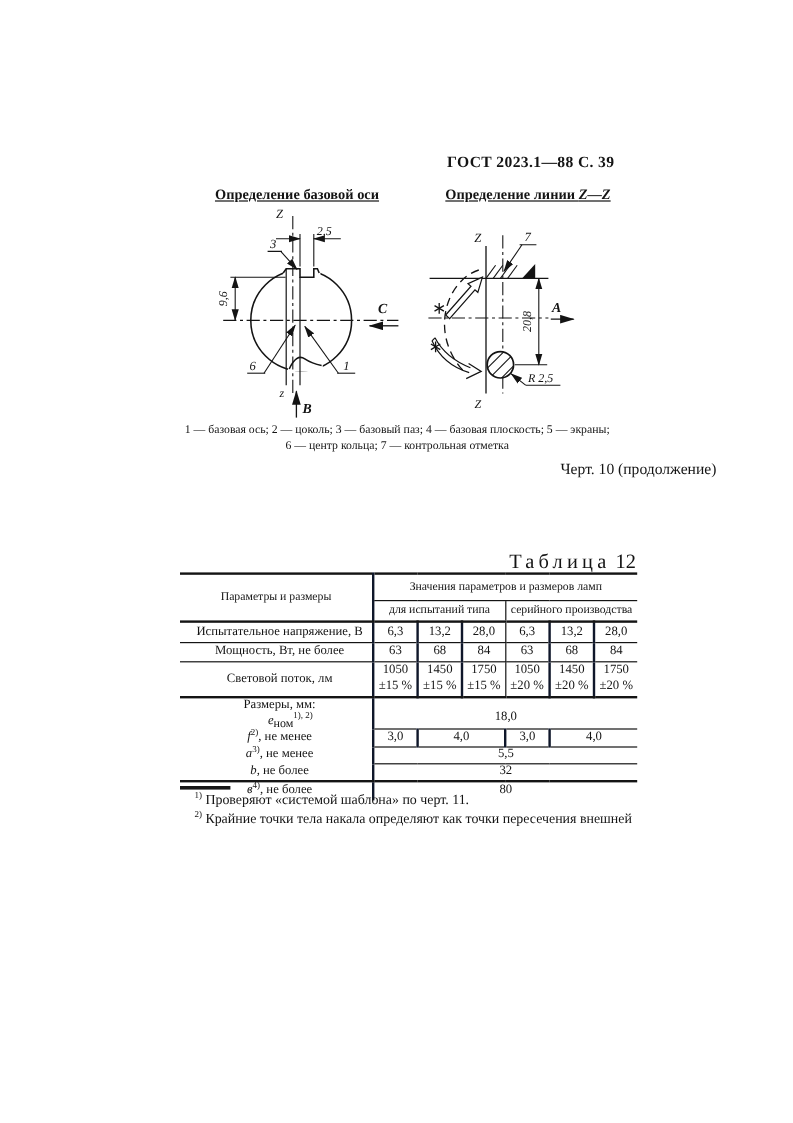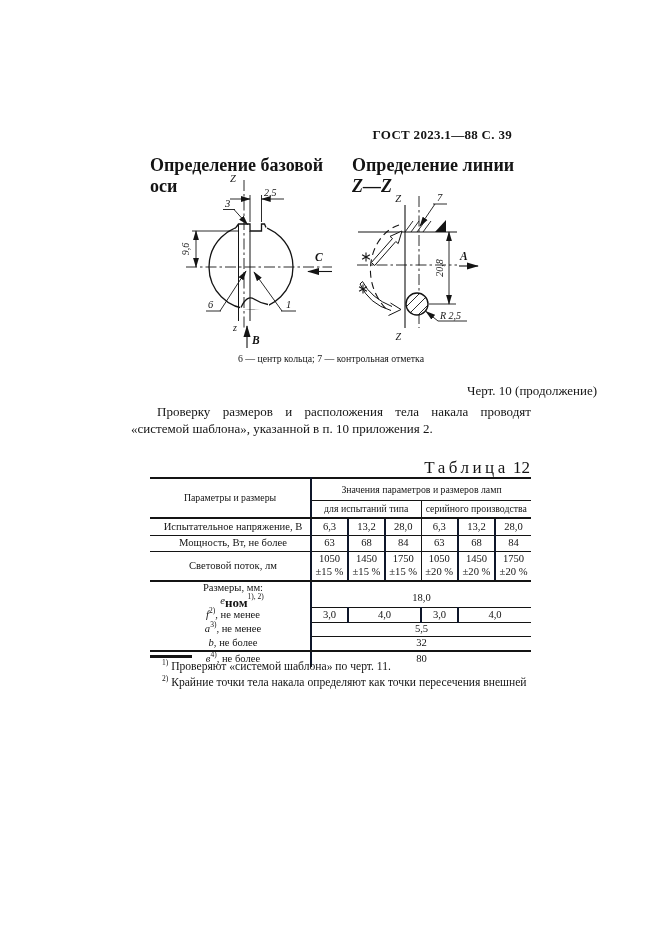--- a/index.html
+++ b/index.html
@@ -1,40 +1,40 @@
 <!DOCTYPE html>
 <html><head>
 <meta charset="utf-8">
 <style>
   html,body{margin:0;padding:0;}
   body{width:661px;height:936px;position:relative;background:#ffffff;color:#141414;
        font-family:"Liberation Serif", serif;overflow:hidden;}
   .abs{position:absolute;}
   .gost-header{font-weight:bold;font-size:13px;letter-spacing:.3px;}
-  .fig-title{font-weight:bold;font-size:18px;}
+  .fig-title{font-weight:bold;font-size:12px;text-align:center;text-decoration:underline;}
   svg text{font-family:"Liberation Serif", serif;fill:#141414;}
   .it{font-style:italic;}
   .legend{font-size:9.8px;text-align:center;line-height:12.5px;}
   .chert{font-size:13px;text-align:right;}
   .para{font-size:13px;line-height:16.6px;text-align:justify;}
   .para p{margin:0;text-indent:26px;}
   .tbl-caption{font-size:17px;text-align:right;}
   .tbl-caption .sp{letter-spacing:3.5px;}
   table.spec{border-collapse:collapse;table-layout:fixed;width:381px;font-size:10.6px;}
   table.spec td{padding:0 2px;text-align:center;vertical-align:middle;line-height:1.22;}
   table.spec td.lbl{text-align:center;padding-left:8px;}
   .bt2{border-top:2px solid #141414;}
   .bb1{border-bottom:1px solid #141414;}
   .bb15{border-bottom:1.6px solid #141414;}
   .bb2{border-bottom:2px solid #141414;}
   .br1{border-right:2px solid #0f172a;}
   .br15{border-right:1.7px solid #141414;}
   .small-caps-head{font-size:9.8px;}
   sup{font-size:7.5px;line-height:0;}
-  sub{font-size:13px;line-height:0;font-weight:bold;}
+  sub{font-size:10px;line-height:0;}
   .fn{font-size:11.6px;line-height:14.5px;}
   .fn p{margin:0 0 1px 0;text-indent:12px;}
   .fn-sep{background:#141414;}
   .indent2{padding-left:18px;}
 </style>
 </head>
 <body>
 
 <div class="abs gost-header" style="top:127px;right:149px;">ГОСТ 2023.1—88 С. 39</div>
 
@@ -189,27 +189,27 @@
     <line x1="74" y1="136" x2="101" y2="136"></line>
     <line x1="94" y1="64" x2="94" y2="136" marker-start="url(#ahR)" marker-end="url(#ahR)"></line>
   </g>
   <text transform="rotate(-90 87.5 100)" x="87.5" y="100" text-anchor="middle" font-size="10" class="it">20,8</text>
 
   <line x1="104" y1="98" x2="123" y2="98" stroke="#141414" stroke-width="1.1" marker-end="url(#ahR)"></line>
   <text x="105" y="92" font-size="11.5" class="it" font-weight="bold">A</text>
 </svg>
 
 <div class="abs legend" style="left:65px;top:353px;width:532px;">
+  <div>1 — базовая ось; 2 — цоколь; 3 — базовый паз; 4 — базовая плоскость; 5 — экраны;</div>
   <div>6 — центр кольца; 7 — контрольная отметка</div>
 </div>
 
 <div class="abs chert" style="left:65px;top:383px;width:532px;">Черт. 10 (продолжение)</div>
 
 <div class="abs para" style="left:131px;top:404px;width:400px;">
-  <p>Проверку размеров и расположения тела накала проводят «системой шаблона», указанной в п.  10 приложения 2.</p>
 </div>
 
 <div class="abs tbl-caption" style="left:131px;top:458px;width:399px;">
   <span class="sp">Таблица</span>
   <span>12</span>
 </div>
 
 <table class="spec abs bt2" style="left:150px;top:477px;">
   <colgroup>
     <col style="width:161px">

